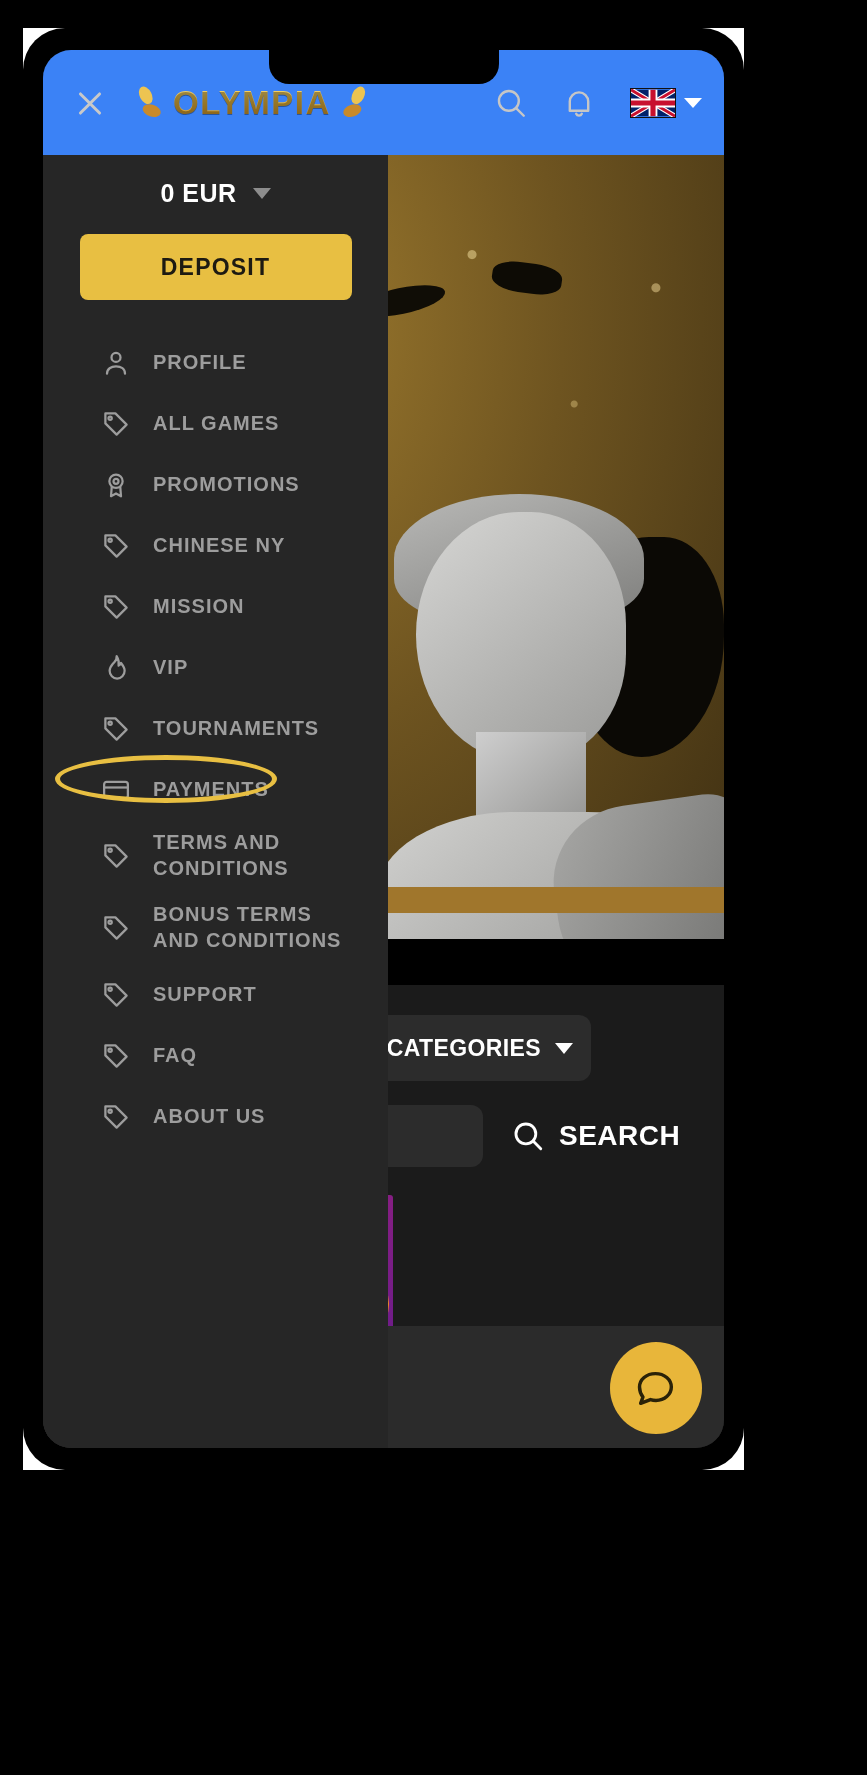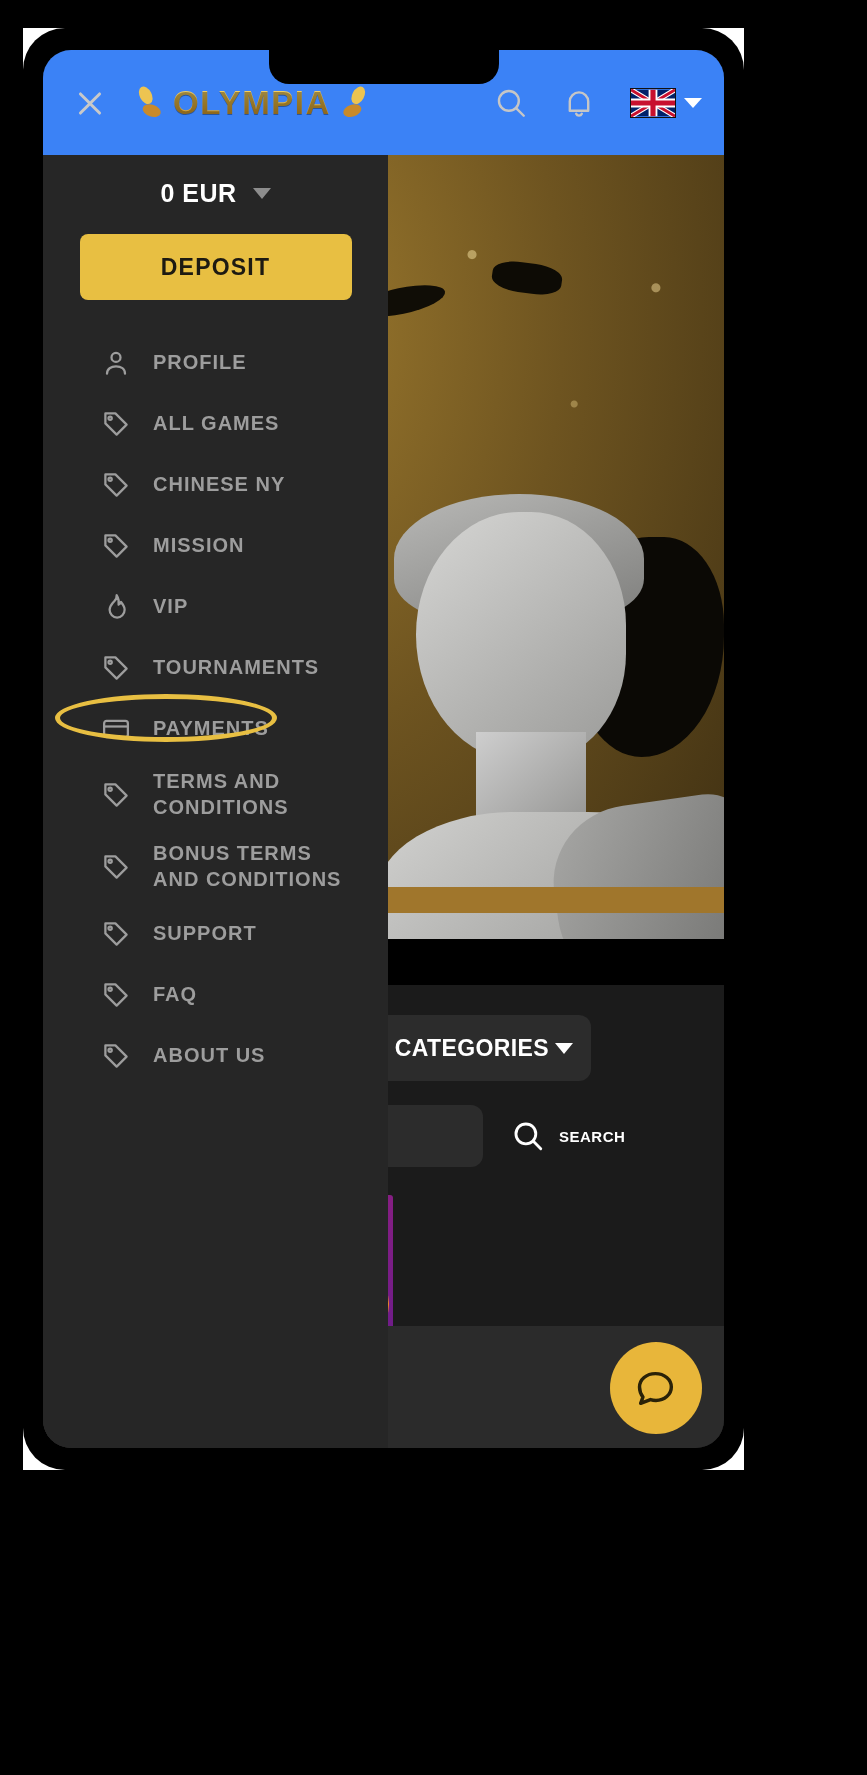--- a/index.html
+++ b/index.html
@@ -103,27 +103,27 @@
   .bdot { width:14px; height:14px; border-radius:50%; background:#907a55; }
   .bdot.on { background:#e9e6df; }
 
   .banner-bottom-black { position:absolute; left:0; bottom:0; width:100%; height:46px; background:#000; }
 
   
   .cat-bar {
     position:absolute; left:-60px; top:965px; width:608px; height:66px;
     background:#2c2c2c; border-radius:12px; display:flex; align-items:center; z-index:6;
   }
-  .cat-label { margin-left:auto; margin-right:18px; color:#fff; font-weight:bold; font-size:23px; letter-spacing:.4px; display:flex; align-items:center; gap:6px; }
+  .cat-label { margin-left:auto; margin-right:18px; color:#fff; font-weight:bold; font-size:23px; letter-spacing:.4px; display:flex; align-items:center; gap:14px; }
   .caret-w2 { width:0;height:0;border-left:9px solid transparent;border-right:9px solid transparent;border-top:11px solid #fff; }
 
   .search-row { position:absolute; left:-60px; top:1055px; width:740px; height:62px; display:flex; align-items:center; z-index:6; }
   .search-box { width:500px; height:62px; background:#2c2c2c; border-radius:12px; }
   .search-btn { margin-left:28px; display:flex; align-items:center; gap:14px; cursor:pointer; }
-  .search-btn span { color:#fff; font-weight:bold; font-size:15px; letter-spacing:.5px; }
+  .search-btn span { color:#fff; font-weight:bold; font-size:28px; letter-spacing:.5px; }
 
   
   .tile {
     position:absolute; left:0px; top:1145px; width:350px; height:155px;
     background:linear-gradient(125deg,#7c1f8f 0%,#a3207a 48%,#6c1c8a 100%);
     overflow:hidden; z-index:6; border-radius:3px;
   }
   .tile-edge { position:absolute; left:0; top:0; width:7px; height:100%; background:#d0206a; }
   .seven {
     position:absolute; right:34px; top:-8px; font-size:168px; font-weight:bold;
@@ -293,20 +293,30 @@
           <div class="mi">
             <span class="micon">
               <svg width="30" height="30" viewBox="0 0 24 24" fill="none" stroke="#9d9d9d" stroke-width="1.8">
                 <path d="M3.5 3.5h8l9 9-8 8-9-9z" stroke-linejoin="round"></path>
                   <circle cx="7.3" cy="7.3" r="1.3"></circle>
               </svg>
             </span>
             <span class="mlabel">ALL GAMES</span>
           </div>
 
+          <div class="mi">
+            <span class="micon">
+              <svg width="30" height="30" viewBox="0 0 24 24" fill="none" stroke="#9d9d9d" stroke-width="1.8">
+                <circle cx="12" cy="9" r="5.3"></circle>
+                  <circle cx="12" cy="9" r="2"></circle>
+                <path d="M8.6 13.4L8 21l4-2.2L16 21l-.6-7.6" stroke-linejoin="round"></path>
+              </svg>
+            </span>
+            <span class="mlabel">PROMOTIONS</span>
+          </div>
 
           <div class="mi">
             <span class="micon">
               <svg width="30" height="30" viewBox="0 0 24 24" fill="none" stroke="#9d9d9d" stroke-width="1.8">
                 <path d="M3.5 3.5h8l9 9-8 8-9-9z" stroke-linejoin="round"></path>
                   <circle cx="7.3" cy="7.3" r="1.3"></circle>
               </svg>
             </span>
             <span class="mlabel">CHINESE NY</span>
           </div>

